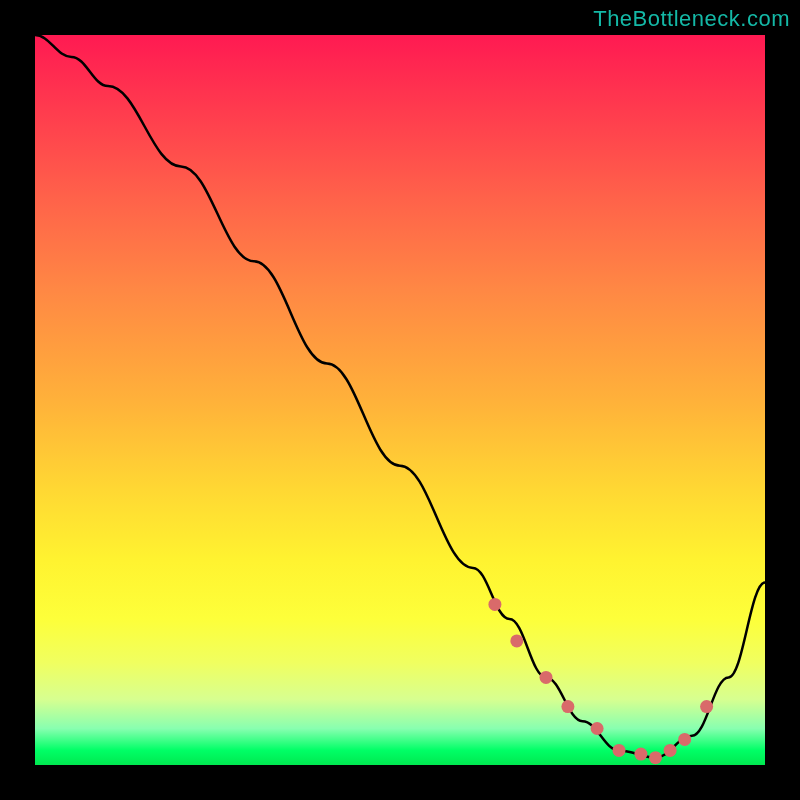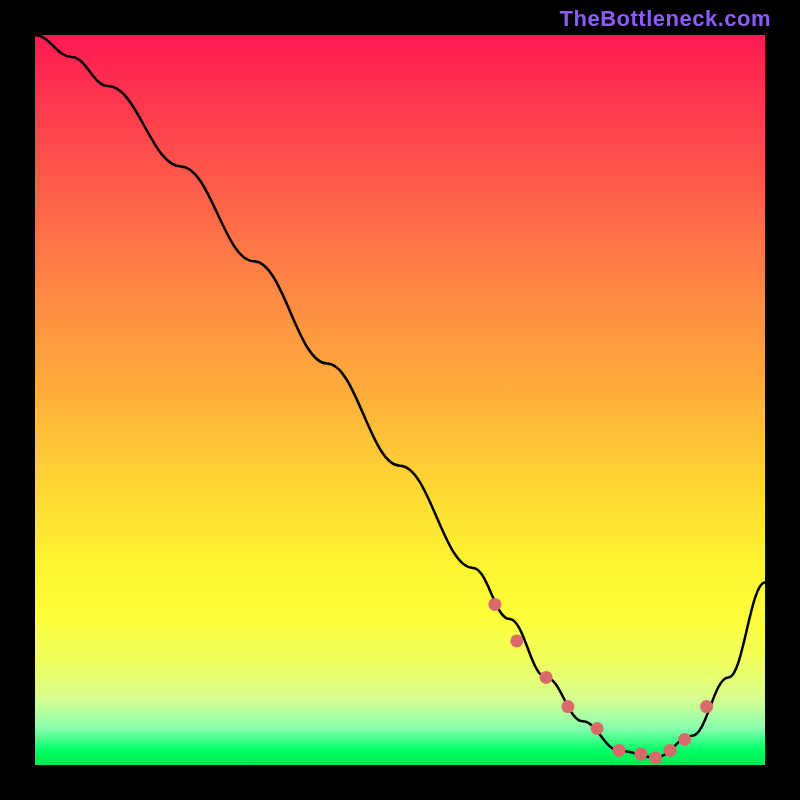--- a/index.html
+++ b/index.html
@@ -7,24 +7,24 @@
     width: 800px;
     height: 800px;
     background: #000;
     position: relative;
     font-family: Arial, sans-serif;
     overflow: hidden;
   }
   .watermark {
     position: absolute;
     top: 6px;
-    right: 29px;
-    color: #8b5cf6;
+    right: 10px;
+    color: #14b8a6;
     font-size: 22px;
-    font-weight: bold;
+    font-weight: normal;
     letter-spacing: 0.5px;
     z-index: 10;
   }
   .plot-area {
     position: absolute;
     left: 35px;
     top: 35px;
     width: 730px;
     height: 730px;
     overflow: hidden;

